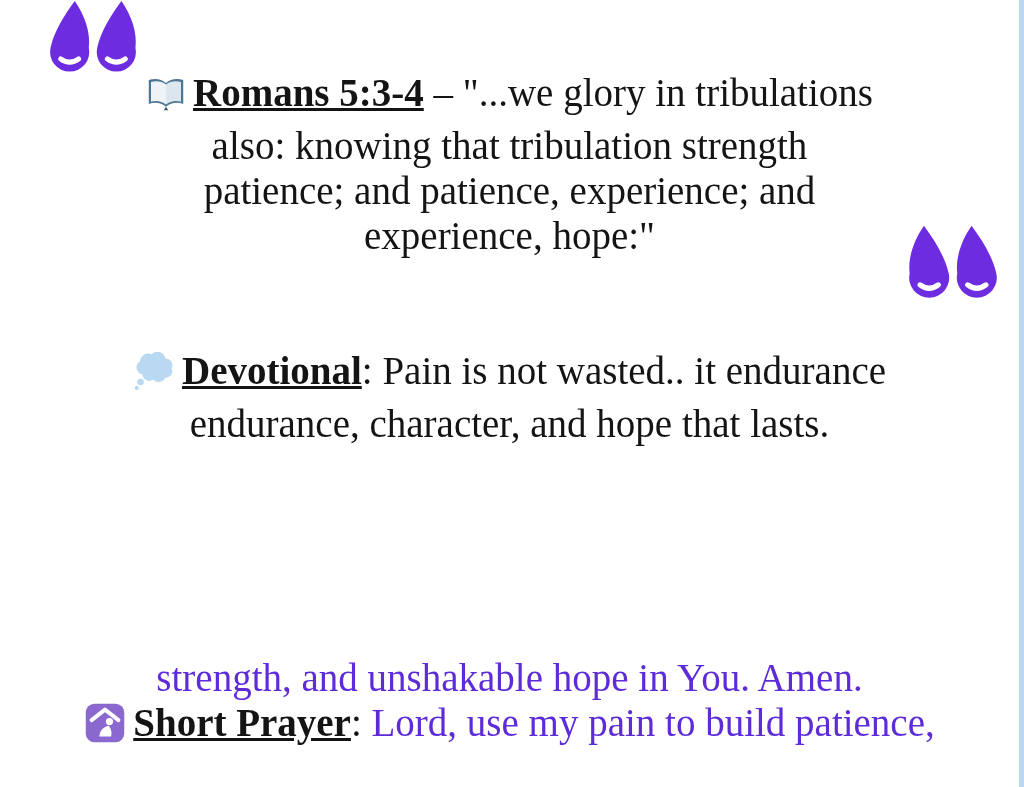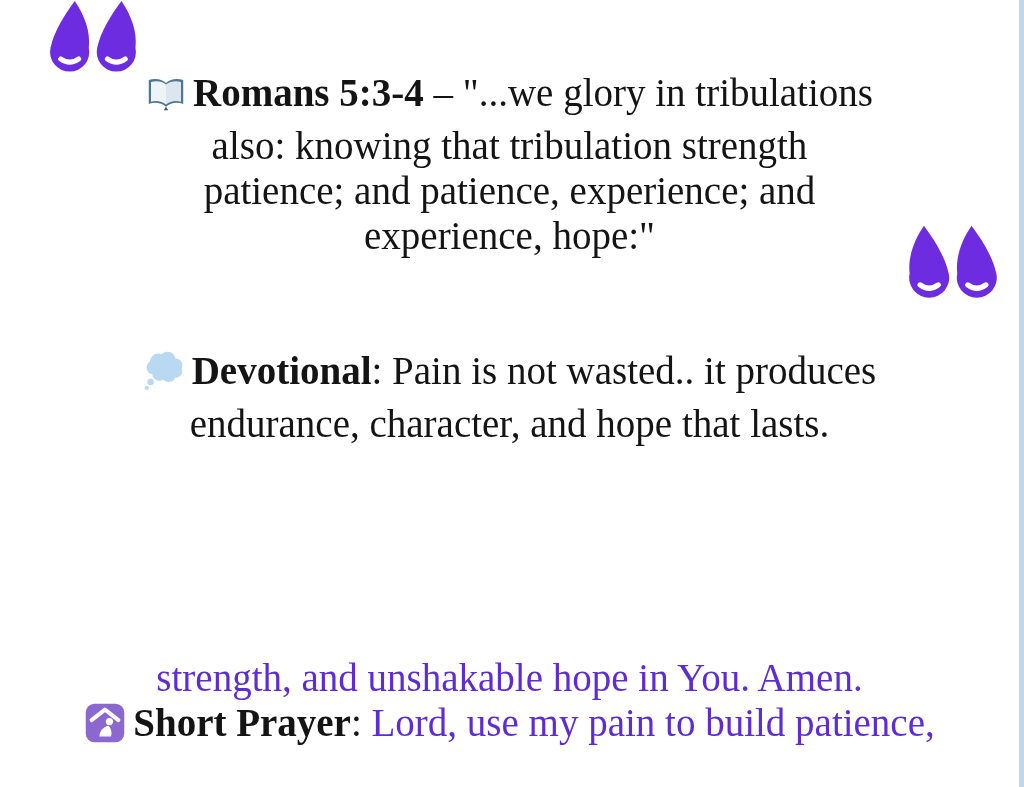--- a/index.html
+++ b/index.html
@@ -28,21 +28,21 @@
   .block{
     position:absolute;left:0;width:1019px;
     text-align:center;
     font-size:39px;line-height:45px;
   }
   .block .line{white-space:nowrap;}
   .verse{top:70px;}
   .devotional{top:348px;}
   .prayer{top:502px;}
   .short-prayer{top:655px;}
-  .lbl{font-weight:700;}
+  .lbl{font-weight:700;text-decoration:underline;}
   .purple{color:var(--prayer-purple);}
   .inline-icon{display:inline-block;vertical-align:-8px;margin-right:7px;}
 </style>
 </head>
 <body>
 
 <div class="page">
 
   <div class="edge-strip"></div>
 
@@ -98,21 +98,21 @@
             <circle cx="28" cy="13" r="5.8"></circle>
             <circle cx="28.5" cy="18.5" r="5.2"></circle>
             <circle cx="22" cy="21" r="6.5"></circle>
             <circle cx="14" cy="20.5" r="6"></circle>
             <circle cx="9" cy="15" r="6"></circle>
             <circle cx="18.5" cy="14.5" r="8"></circle>
             <circle cx="6.5" cy="27.5" r="2.8"></circle>
             <circle cx="3.2" cy="32.5" r="1.8"></circle>
           </g>
         </svg>
-      </span><span class="lbl">Devotional</span><span>: Pain is not wasted.. it produces</span>
+      </span><span class="lbl">Devotional</span><span>: Pain is not wasted.. it endurance</span>
     </div>
     <div class="line">endurance, character, and hope that lasts.</div>
   </div>
 
 
   <div class="block short-prayer">
     <div class="line purple">strength, and unshakable hope in You. Amen.</div>
     <div class="line">
       <span class="inline-icon">
         <svg width="42" height="42" viewBox="0 0 36 36" aria-hidden="true">

